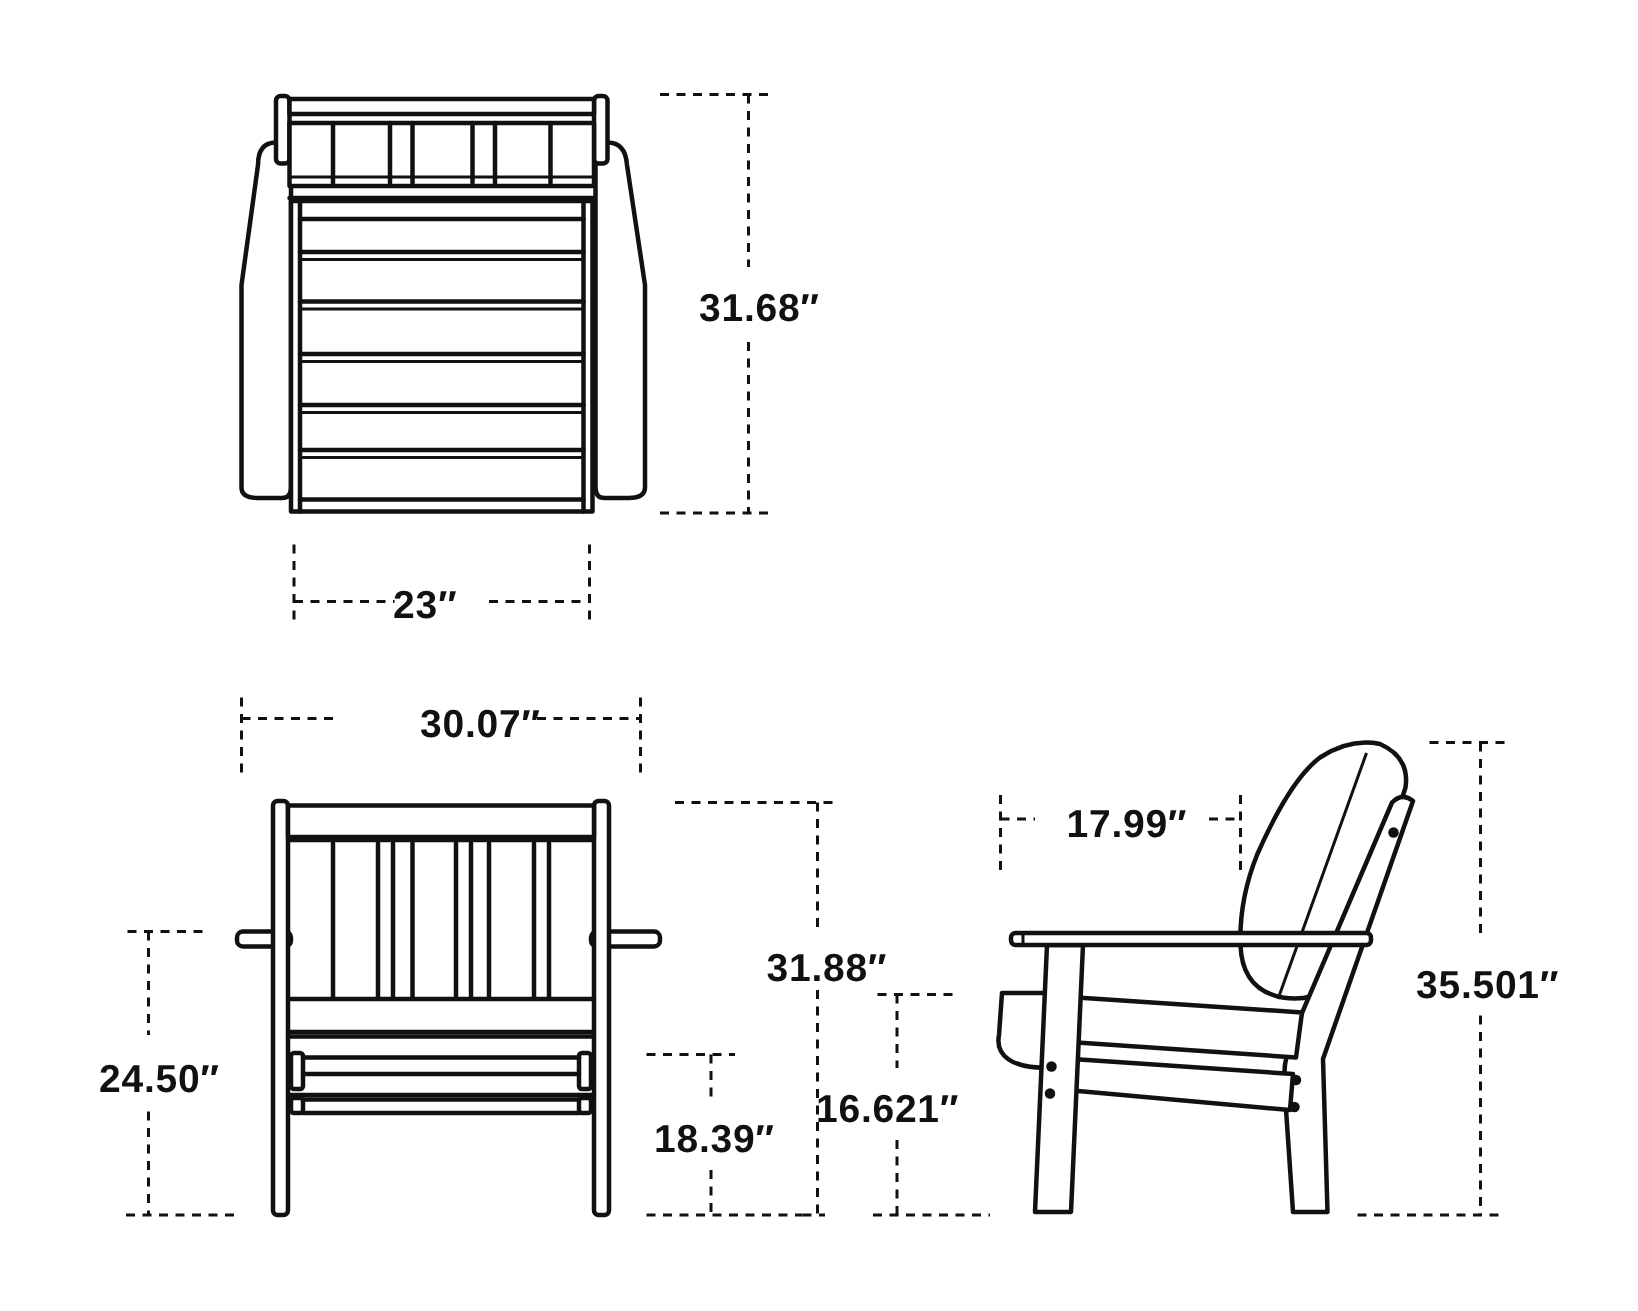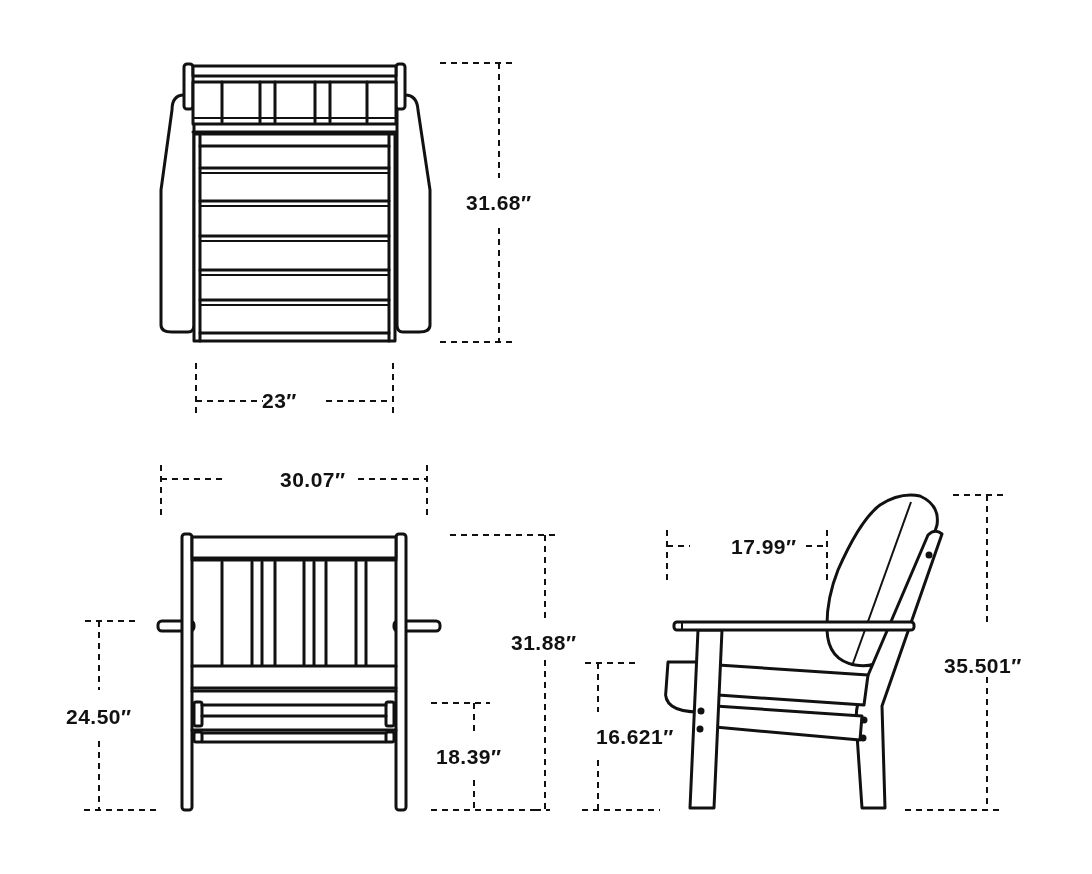--- a/index.html
+++ b/index.html
@@ -3,21 +3,21 @@
   <meta charset="utf-8">
   <style>
     html, body { margin: 0; padding: 0; background: #ffffff; }
     body { width: 1092px; height: 874px; position: relative; overflow: hidden; }
     svg#drawing { position: absolute; left: 0; top: 0; }
     .ln { fill: none; stroke: #111111; stroke-width: 3; stroke-linejoin: round; stroke-linecap: round; }
     .thin { fill: none; stroke: #111111; stroke-width: 2; }
     .fillw { fill: #ffffff; stroke: #111111; stroke-width: 3; stroke-linejoin: round; }
     .dash { fill: none; stroke: #111111; stroke-width: 2; stroke-dasharray: 6 5; }
     .dot { fill: #111111; }
-    .lbl { position: absolute; font-family: "Liberation Sans", sans-serif; font-weight: 700; font-size: 21px; color: #111111; white-space: nowrap; letter-spacing: 0.5px; line-height: 1; }
+    .lbl { position: absolute; font-family: "Liberation Sans", sans-serif; font-weight: 700; font-size: 26px; color: #111111; white-space: nowrap; letter-spacing: 0.5px; line-height: 1; }
   </style>
 </head>
 <body>
 
 <svg id="drawing" width="1092" height="874" viewBox="0 0 1092 874">
 
   <g>
 
     <path class="ln" d="M184,95 Q172,95 172,110 L161,190 L161,325 Q161,332 172,332 L188,332 Q194,332 194,325 L194,95 Z"></path>
 
@@ -186,15 +186,15 @@
     </g>
   </g>
 </svg>
 
 <div class="lbl" style="left:466px; top:192px;">31.68″</div>
 <div class="lbl" style="left:262px; top:390px;">23″</div>
 <div class="lbl" style="left:248px; top:469px;margin-left:32px;">30.07″</div>
 <div class="lbl" style="left:511px; top:632px;text-align:right;">31.88″</div>
 <div class="lbl" style="left:66px; top:706px;">24.50″</div>
 <div class="lbl" style="left:436px; top:746px;">18.39″</div>
-<div class="lbl" style="left:711px; top:536px;margin-left:20px;">17.99″</div>
-<div class="lbl" style="left:944px; top:643px;margin-top:12px;">35.501″</div>
-<div class="lbl" style="left:596px; top:726px;">16.621″</div>
+<div class="lbl" style="left:711px; top:536px;">17.99″</div>
+<div class="lbl" style="left:944px; top:643px;">35.501″</div>
+<div class="lbl" style="left:544px; top:726px;">16.621″</div>
 
 </body></html>

